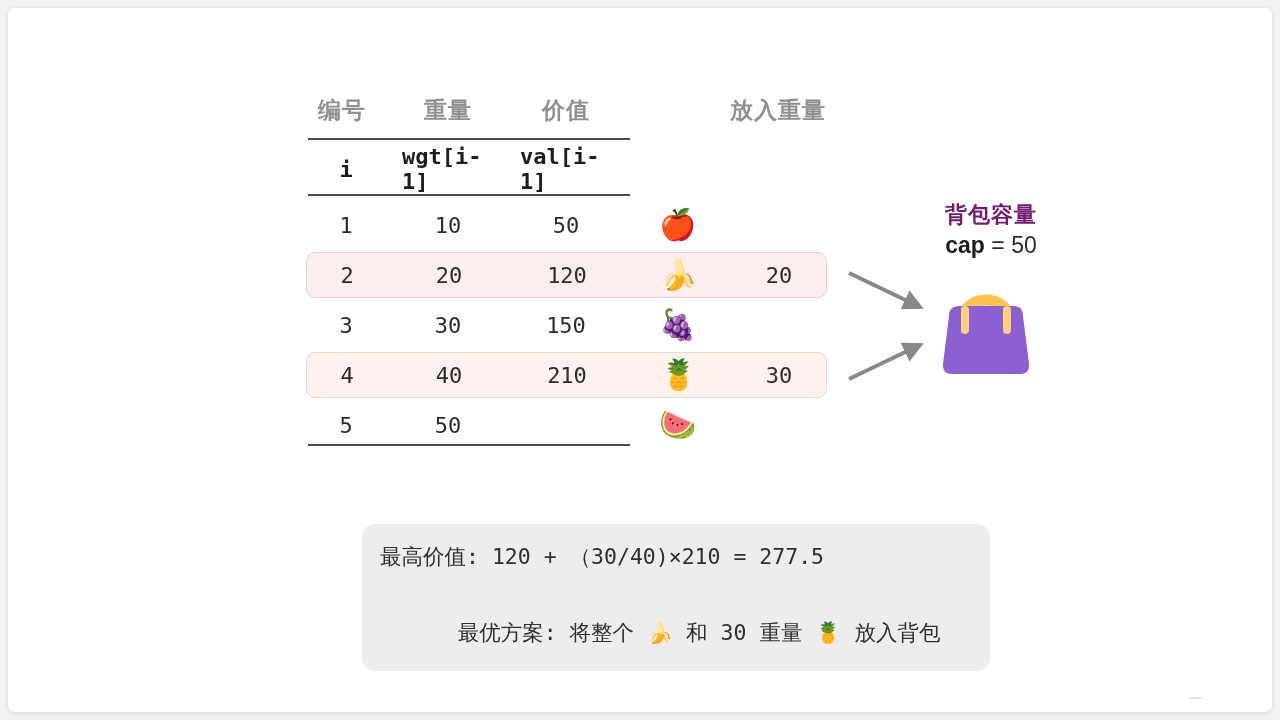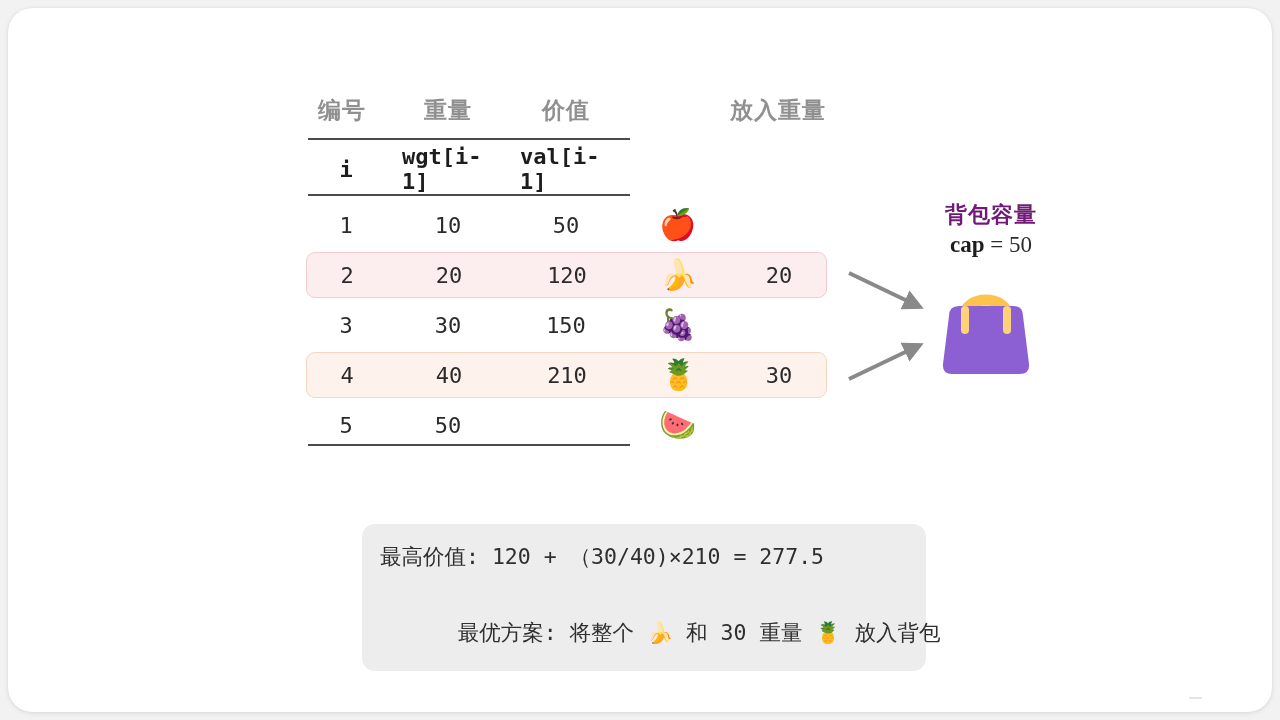--- a/index.html
+++ b/index.html
@@ -7,21 +7,21 @@
     width: 1280px; height: 720px;
     background: #f2f2f2;
     font-family: "Liberation Sans", "DejaVu Sans", sans-serif;
     overflow: hidden;
   }
   #canvas {
     position: absolute;
     left: 8px; top: 8px;
     width: 1264px; height: 704px;
     background: #ffffff;
-    border-radius: 24px;
+    border-radius: 6px;
     box-shadow: 0 1px 5px rgba(0,0,0,0.10), 0 0 1px rgba(0,0,0,0.12);
     overflow: hidden;
   }
   .abs { position: absolute; }
 
   
   #table-area { left: 290px; top: 82px; width: 540px; height: 370px; }
 
   .col-head {
     position: absolute; top: 0; height: 40px;
@@ -64,32 +64,32 @@
 
   
   #cap-title {
     left: 898px; top: 192px; width: 170px;
     text-align: center; font-size: 22px; font-weight: bold;
     color: #701a75; letter-spacing: 1px;
   }
   #cap-expr {
     left: 898px; top: 224px; width: 170px;
     text-align: center;
-    font-family: Liberation Serif, serif;
+    font-family: Liberation Sans, sans-serif;
     font-size: 23px; color: #2b2b2b;
   }
   #cap-expr .k { font-weight: bold; color: #1d1d1d; }
 
   #bag { left: 928px; top: 268px; width: 100px; height: 104px; }
 
   #arrows { left: 820px; top: 245px; width: 120px; height: 140px; }
 
   
   #caption {
-    left: 354px; top: 516px; width: 564px; height: 147px;
+    left: 354px; top: 516px; width: 628px; height: 147px;
     background: #ededed; border-radius: 13px;
     padding: 22px 0 0 0;
   }
   .cap-line {
     font-family: "DejaVu Sans Mono", "Liberation Mono", monospace;
     font-size: 21.5px; color: #2f2f2f;
     white-space: pre; line-height: 1.0;
   }
   #cap-l1 { position: absolute; left: 18px; top: 22px; }
   #cap-l2 { position: absolute; left: 18px; top: 76px; text-align: center; }

